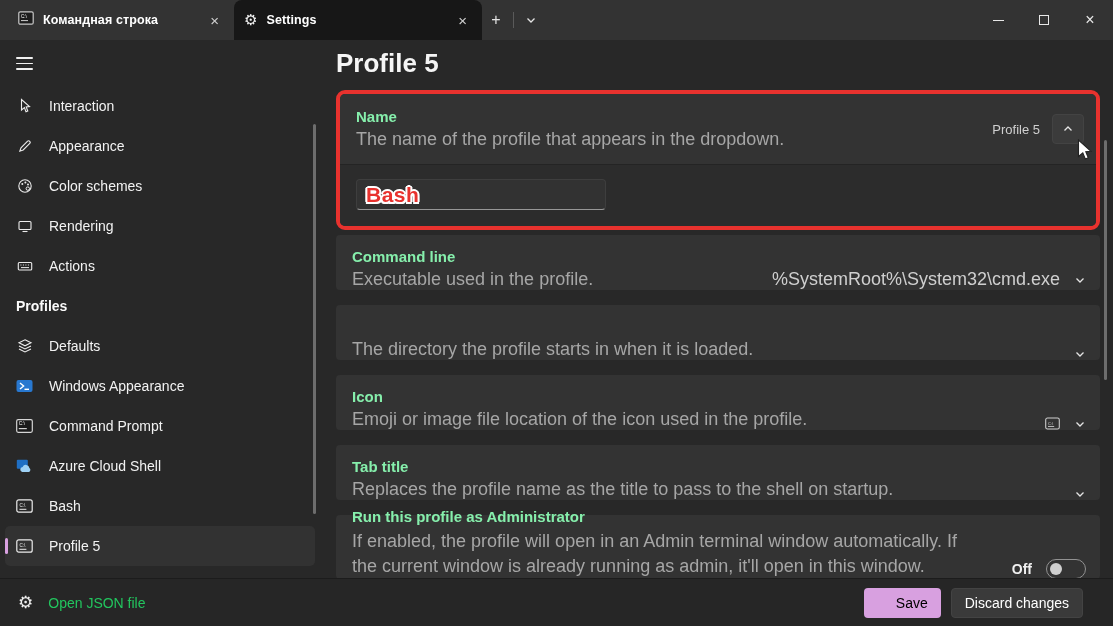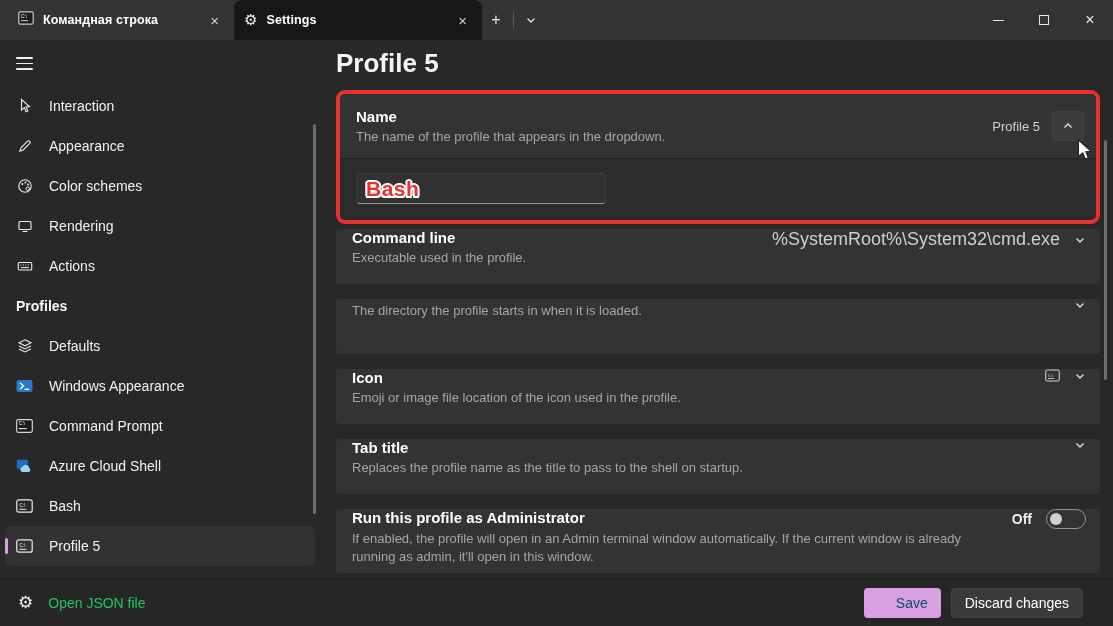--- a/index.html
+++ b/index.html
@@ -33,50 +33,50 @@
   .nav-label { font-size:14px; color:#f2f2f2; white-space:nowrap; }
   .profiles-header { height:40px; display:flex; align-items:center; padding-left:16px; font-size:14px; font-weight:700; color:#fafafa; }
   .nav-item.selected { background:#323232; }
   .accent-pill { position:absolute; left:0; top:12px; width:3px; height:16px; border-radius:2px; background:#d8a0e0; }
   .sidebar-scrollbar { position:absolute; right:4px; top:84px; width:3px; height:390px; background:#6d6d6d; border-radius:2px; }
   
   .main { flex:1; position:relative; padding:8px 13px 0 16px; }
   .main-title { font-size:26px; font-weight:700; color:#f5f5f5; margin-bottom:11px; }
   .red-box { border:4px solid #e8322e; border-radius:9px; overflow:hidden; margin-bottom:5px; background:#333333; }
   .expander-header { background:#333333; padding:14px 12px 14px 16px; display:flex; align-items:center; }
-  .row-text .label { font-size:15px; font-weight:600; color:#ffffff; }
-  .row-text .desc { font-size:13px; color:#a6a6a6; margin-top:4px; }
+  .row-text .label { font-size:15px; font-weight:600; color:#86efac; }
+  .row-text .desc { font-size:18px; color:#a6a6a6; margin-top:4px; }
   .expander-right { margin-left:auto; display:flex; align-items:center; gap:12px; }
   .expander-value { font-size:13px; color:#cfcfcf; }
   .chev-btn { width:32px; height:30px; background:#3b3b3b; border:1px solid #434343; border-radius:4px; display:flex; align-items:center; justify-content:center; }
   .expander-content { background:#2c2c2c; border-top:1px solid #242424; padding:14px 16px 16px; }
   .name-input { width:250px; height:31px; background:#323232; border:1px solid #3e3e3e; border-bottom:1px solid #979797; border-radius:4px; display:flex; align-items:center; padding-left:9px; }
   .annotation-text {
     font-size:21px; font-weight:700; color:#e8322e; letter-spacing:.5px;
     text-shadow:-2px 0 0 #fff, 2px 0 0 #fff, 0 -2px 0 #fff, 0 2px 0 #fff,
                 -1.5px -1.5px 0 #fff, 1.5px -1.5px 0 #fff, -1.5px 1.5px 0 #fff, 1.5px 1.5px 0 #fff;
   }
-  .setting-row { background:#333333; border-radius:4px; margin-bottom:15px; height:55px; display:flex; align-items:flex-start; padding:0 14px 0 16px;gap:36px; }
+  .setting-row { background:#333333; border-radius:4px; margin-bottom:15px; height:55px; display:flex; align-items:flex-end; padding:0 14px 0 16px;gap:36px; }
   .row-right { margin-left:auto; display:flex; align-items:center; gap:14px; }
   .row-value { font-size:18px; color:#cfcfcf; white-space:nowrap; }
   .setting-row.admin { height:64px; margin-bottom:12px; }
   .admin-desc { max-width:635px; line-height:1.38; }
   .toggle-label { font-size:14px; color:#f0f0f0; font-weight:600; }
   .toggle { width:40px; height:20px; border:1px solid #929292; border-radius:10px; position:relative; flex:none; }
   .toggle-knob { position:absolute; left:3px; top:3px; width:12px; height:12px; border-radius:50%; background:#cfcfcf; }
   .content-scrollbar { position:absolute; right:6px; top:100px; width:3px; height:240px; background:#6d6d6d; border-radius:2px; }
   .mini-cmd-icon { display:flex; align-items:center; }
   
   .footer { position:absolute; bottom:0; left:0; right:0; height:48px; background:#262626; border-top:1px solid #1c1c1c; display:flex; align-items:center; padding:0 30px 0 18px; }
   .footer-left { display:flex; align-items:center; gap:15px; }
   .footer-gear { font-size:17px; color:#ededed; }
   .footer-label { font-size:14px; color:#22c55e; }
   .footer-buttons { margin-left:auto; display:flex; gap:10px; }
   .btn { border:none; border-radius:4px; font-size:14px; height:30px; padding:0 13px; font-family:inherit; }
-  .btn.save { background:#d8a0e0; color:#0c4a6e;padding-left:32px; }
+  .btn.save { background:#d8a0e0; color:#000000;padding-left:32px; }
   .btn.discard { background:#3a3a3a; color:#ffffff; border:1px solid #434343; }
   .mouse-cursor { position:absolute; left:1077px; top:139px; z-index:50; }
 </style>
 </head>
 <body>
 
 <div class="titlebar">
   <div class="tab first">
     <span class="icon">
       <svg width="16" height="14" viewBox="0 0 16 14">

